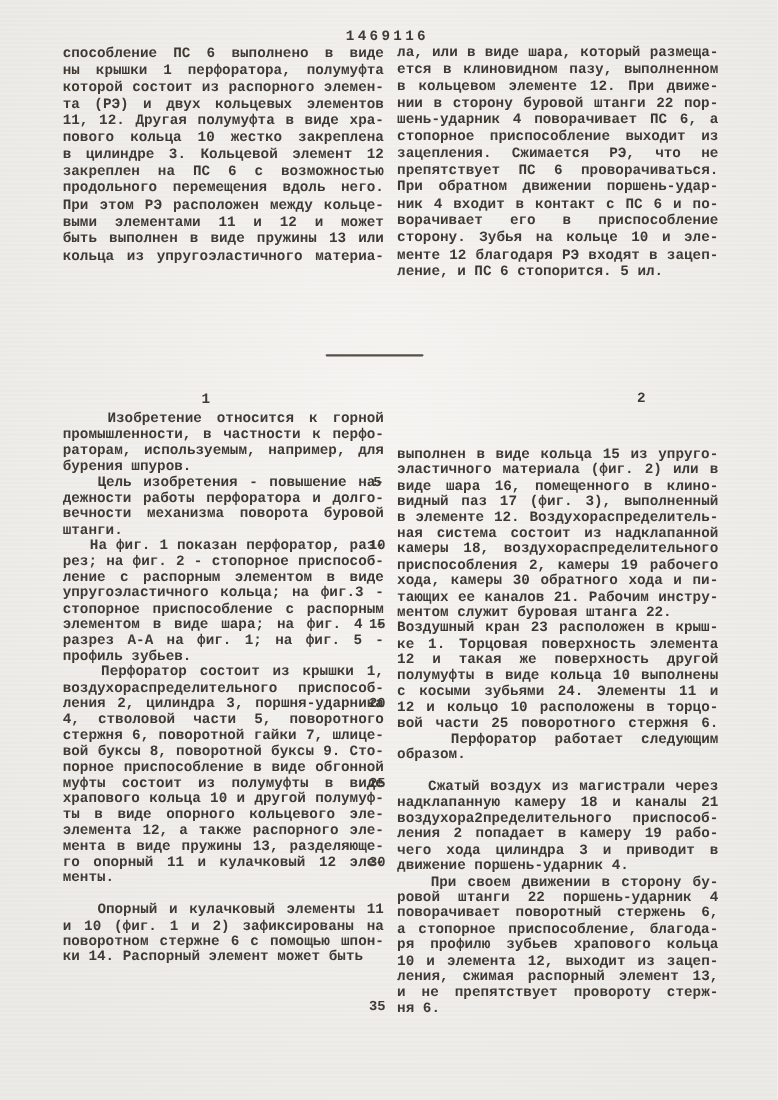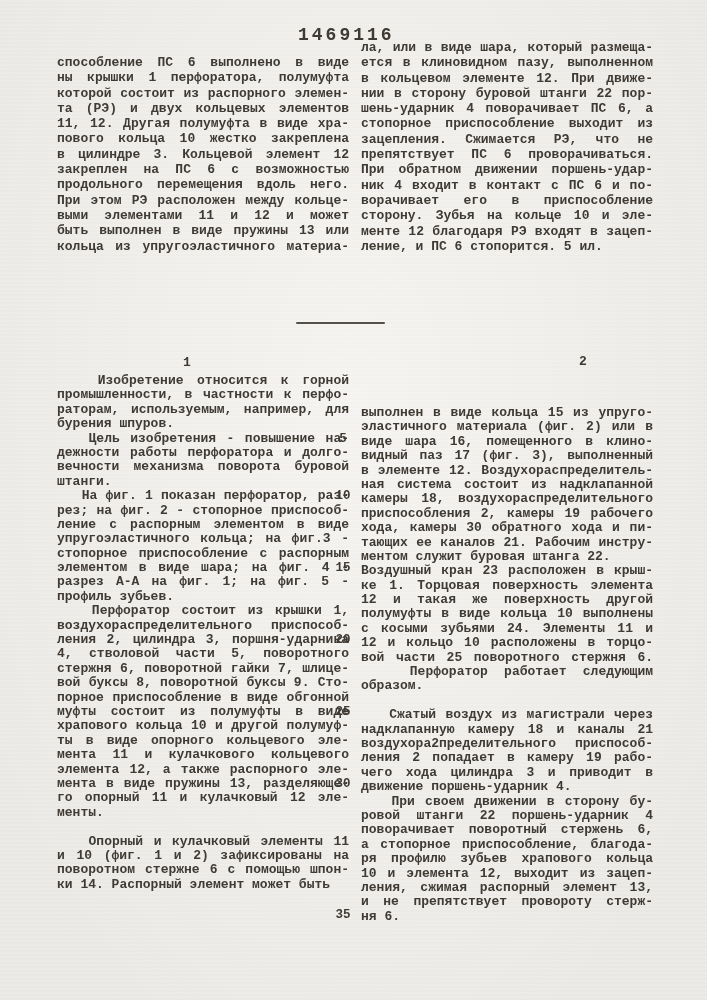--- a/index.html
+++ b/index.html
@@ -16,21 +16,21 @@
     font-weight: bold;
     color: #3f3a34;
     -webkit-font-smoothing: antialiased;
   }
   .docnum {
     position: absolute;
     top: 25px;
     left: 298px;
     width: 92px;
     text-align: right;
-    font-size: 18px;
+    font-size: 13px;
     letter-spacing: 3px;
     white-space: nowrap;
   }
   .col {
     position: absolute;
     width: 292px;
   }
   .col.topsec  { --lh: 15.3px; }
   .col.botsec  { --lh: 14.4px; }
   .tline {
@@ -73,21 +73,21 @@
     line-height: 14.4px;
   }
 </style>
 </head>
 <body>
 
 <div class="page">
 
   <div class="docnum">1469116</div>
 
-  <div class="col topsec" style="left:57px; top:55px;">
+  <div class="col topsec" style="left:57px; top:41px;">
       <div class="tline">способление ПС 6 выполнено в виде</div>
       <div class="tline">ны крышки 1 перфоратора, полумуфта</div>
       <div class="tline">которой состоит из распорного элемен-</div>
       <div class="tline">та (РЭ) и двух кольцевых элементов</div>
       <div class="tline">11, 12. Другая полумуфта в виде хра-</div>
       <div class="tline">пового кольца 10 жестко закреплена</div>
       <div class="tline">в цилиндре 3. Кольцевой элемент 12</div>
       <div class="tline">закреплен на ПС 6 с возможностью</div>
       <div class="tline">продольного перемещения вдоль него.</div>
       <div class="tline">При этом РЭ расположен между кольце-</div>
@@ -139,21 +139,20 @@
       <div class="tline">&nbsp;&nbsp;&nbsp;Перфоратор состоит из крышки 1,</div>
       <div class="tline">воздухораспределительного приспособ-</div>
       <div class="tline">ления 2, цилиндра 3, поршня-ударника</div>
       <div class="tline">4, стволовой части 5, поворотного</div>
       <div class="tline">стержня 6, поворотной гайки 7, шлице-</div>
       <div class="tline">вой буксы 8, поворотной буксы 9. Сто-</div>
       <div class="tline">порное приспособление в виде обгонной</div>
       <div class="tline">муфты состоит из полумуфты в виде</div>
       <div class="tline">храпового кольца 10 и другой полумуф-</div>
       <div class="tline">ты в виде опорного кольцевого эле-</div>
-      <div class="tline">мента 11 и кулачкового кольцевого</div>
       <div class="tline">элемента 12, а также распорного эле-</div>
       <div class="tline">мента в виде пружины 13, разделяюще-</div>
       <div class="tline">го опорный 11 и кулачковый 12 эле-</div>
       <div class="tline noj">менты.</div>
       <div class="tline noj">&nbsp;</div>
       <div class="tline">&nbsp;&nbsp;&nbsp;Опорный и кулачковый элементы 11</div>
       <div class="tline">и 10 (фиг. 1 и 2) зафиксированы на</div>
       <div class="tline">поворотном стержне 6 с помощью шпон-</div>
       <div class="tline noj">ки 14. Распорный элемент может быть</div>
     </div>

